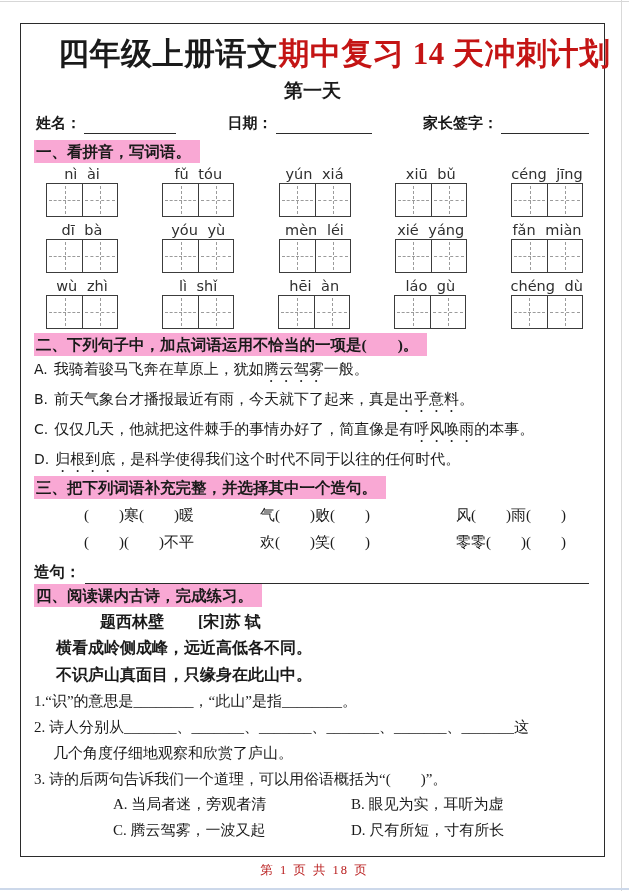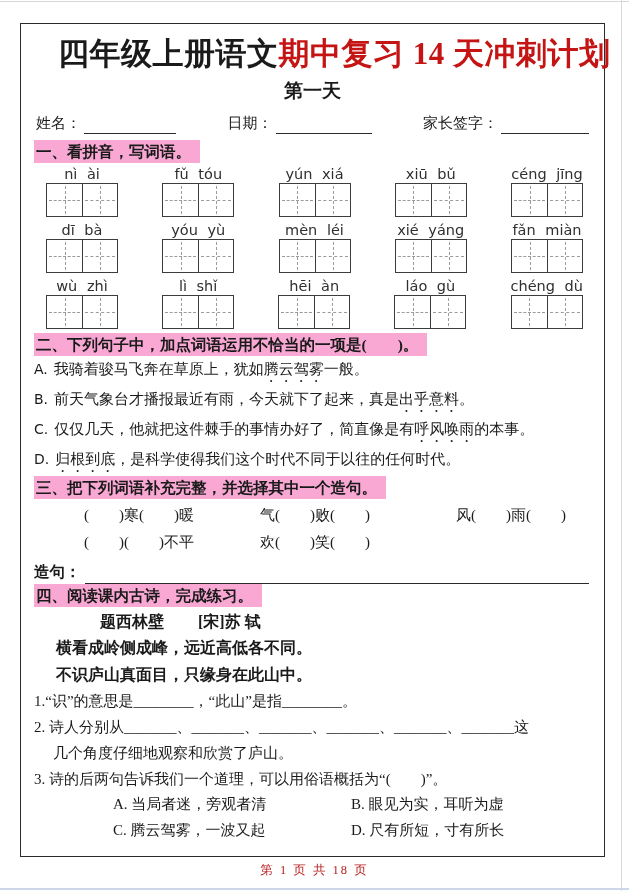--- a/index.html
+++ b/index.html
@@ -13,21 +13,21 @@
 
   .sheet { position:absolute; left:20px; top:23px; width:585px; height:834px;
            border:1.6px solid #2b2b2b; padding:4px 13px 0 13px; }
 
   .title { text-align:center; margin-top:4px; font-size:31px; font-weight:bold;
            letter-spacing:0.5px; line-height:44px; white-space:nowrap;margin-left:24px; }
   .title .red { color:#c41414; }
   .day { text-align:center; font-size:19px; font-weight:bold; line-height:24px; margin-top:3px; }
 
   .fields { display:flex; justify-content:space-between; align-items:flex-end;
-            margin-top:9px; font-size:15px; font-weight:normal; line-height:22px; padding:0 2px; }
+            margin-top:9px; font-size:15px; font-weight:bold; line-height:22px; padding:0 2px; }
   .field { display:flex; align-items:flex-end; }
   .f-line { display:inline-block; border-bottom:1.3px solid #2b2b2b; height:18px; margin-left:3px; }
   .f-line.w1 { width:92px; } .f-line.w2 { width:96px; } .f-line.w3 { width:88px; }
 
   .sec-head { display:inline-block; background:#f9a8d4; font-size:15.5px; font-weight:bold;
               line-height:21px; padding:1px 9px 1px 2px; }
   .mt1 { margin-top:6px; } .mt2 { }
 
   .py-grid { margin-top:2px; padding:0 8px 0 12px; }
   .py-row { display:flex; justify-content:space-between; margin-bottom:4px; }
@@ -220,20 +220,21 @@
 
     <div class="fill-grid">
       <div class="fill-row">
         <span>(　　)寒(　　)暖</span>
         <span>气(　　)败(　　)</span>
         <span>风(　　)雨(　　)</span>
       </div>
       <div class="fill-row">
         <span>(　　)(　　)不平</span>
         <span>欢(　　)笑(　　)</span>
+        <span>零零(　　)(　　)</span>
       </div>
     </div>
 
     <div class="sentence">
         <span>造句：</span>
         <span class="s-line"></span>
       </div>
 
     <div class="mt2"><span class="sec-head">四、阅读课内古诗，完成练习。</span></div>
 

